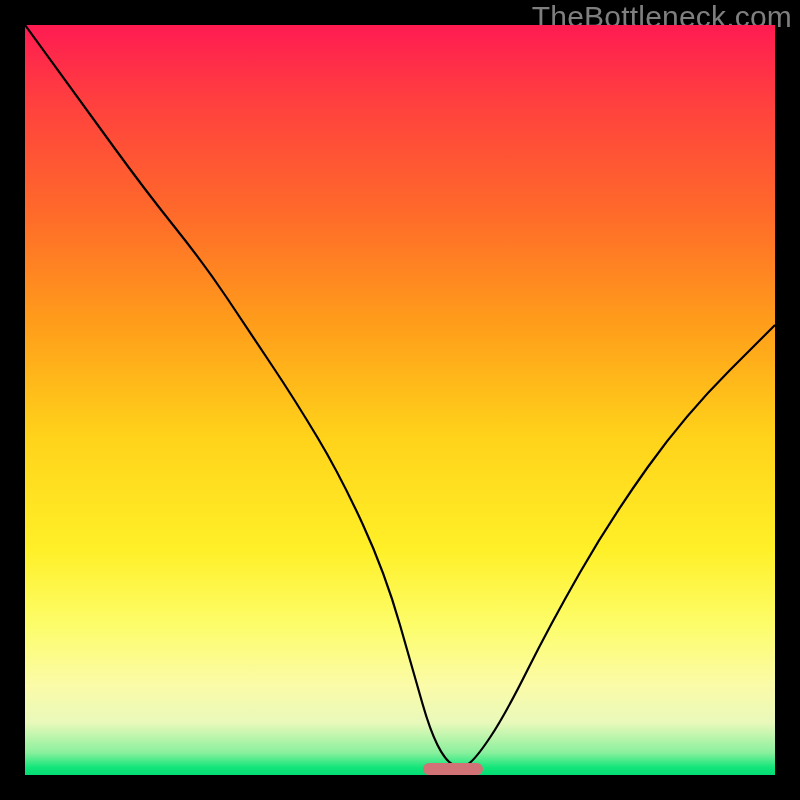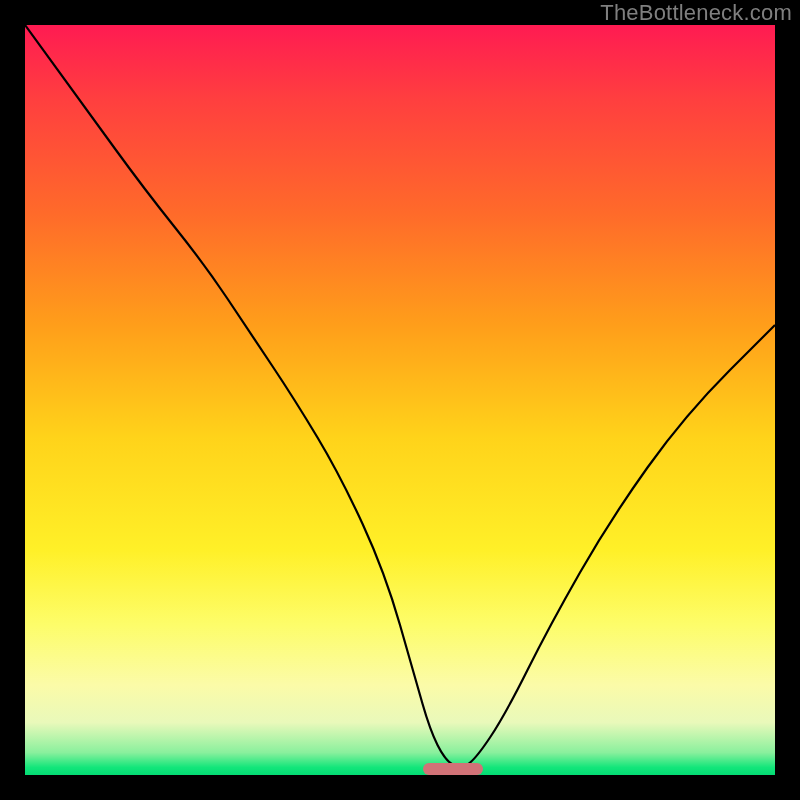--- a/index.html
+++ b/index.html
@@ -9,21 +9,21 @@
     width: 800px;
     height: 800px;
     background: #000;
   }
   .watermark {
     position: absolute;
     top: 0;
     right: 8px;
     color: #7f7f7f;
     font-family: Arial, Helvetica, sans-serif;
-    font-size: 22px;
+    font-size: 30px;
     font-weight: 400;
     letter-spacing: 0.2px;
   }
   .plot {
     position: absolute;
     left: 25px;
     top: 25px;
     width: 750px;
     height: 750px;
   }

